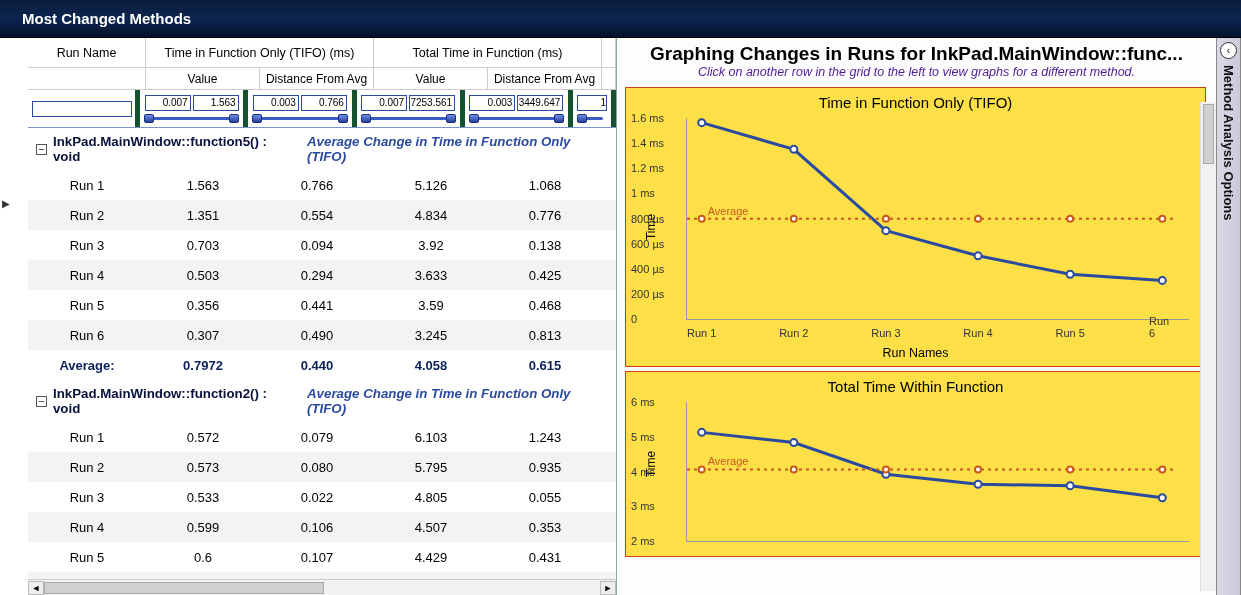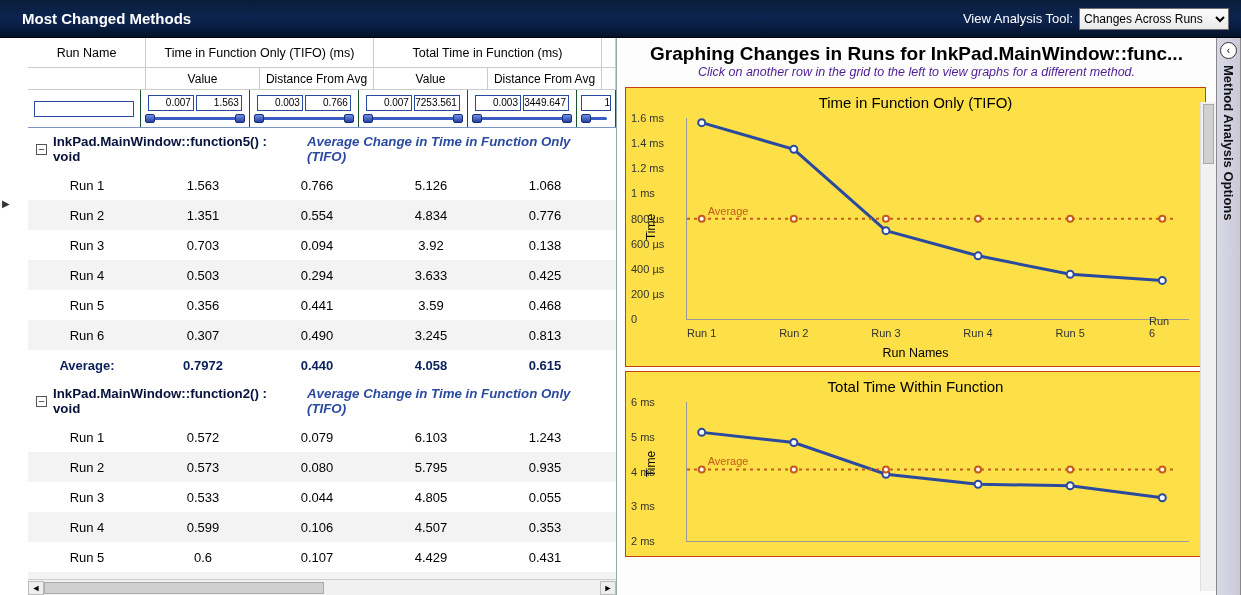--- a/index.html
+++ b/index.html
@@ -39,21 +39,21 @@
   .grid-hdr-1 > div { display:flex;align-items:center;justify-content:center; font-size:12.5px; border-right:1px solid #ccc;}
   .col-runname { width:118px; }
   .col-tifo { width:228px; }
   .col-ttf { width:228px; }
   .col-truncr { flex:1; }
   .grid-hdr-2 { display:flex; height:22px; border-bottom:1px solid #ccc;}
   .grid-hdr-2 > div { display:flex;align-items:center;justify-content:center; font-size:12px; border-right:1px solid #ccc;}
   .sub-value { width:114px;}
   .sub-dist { width:114px;}
   .grid-filter-row { display:flex; height:38px; border-bottom:1px solid #7a94c9;}
-  .grid-filter-row > div { border-right:1px solid #14532d; display:flex; flex-direction:column; align-items:center; justify-content:center; gap:2px; padding:2px;}
+  .grid-filter-row > div { border-right:5px solid #14532d; display:flex; flex-direction:column; align-items:center; justify-content:center; gap:2px; padding:2px;}
   .filter-pair { display:flex; gap:2px; }
   .filter-pair input {
     width:46px; height:16px; font-size:10px; text-align:right; padding-right:2px;
     border:1px solid #80a;
     border-color:#2a4aa0;
   }
   .range-slider {
     width: 100%; height:10px; position:relative;
   }
   .range-slider .track { position:absolute; left:6px; right:6px; top:4px; height:3px; background:#3b5bc5; border-radius:2px;}
@@ -98,26 +98,20 @@
   .avg-label { position:absolute; font-size:11px; color:#c65a1c;}
   .vscroll-r { position:absolute; right:0; top:64px; bottom:4px; width:16px; background:#f1f1f1; border-left:1px solid #ddd;}
   .vscroll-r .vthumb { position:absolute; top:2px; left:2px; right:2px; height:60px; background:#d0d0d0; border:1px solid #aaa;}
   .grid-scroll-region { flex:1; overflow:hidden;}
 </style>
 </head>
 <body>
 
 <div class="titlebar">
   <span>Most Changed Methods</span>
-  <span class="right">
-    <span>View Analysis Tool:</span>
-    <select>
-      <option>Changes Across Runs</option>
-    </select>
-  </span>
 </div>
 
 <div class="main">
 
   <div class="left-pane">
 
     <div class="grid-hdr-1">
       <div class="col-runname">Run Name</div>
       <div class="col-tifo">Time in Function Only (TIFO) (ms)</div>
       <div class="col-ttf">Total Time in Function (ms)</div>
@@ -261,21 +255,21 @@
         <div class="data-row alt">
           <div class="rn-cell">Run 2</div>
       <div class="v1">0.573</div>
       <div class="v2">0.080</div>
       <div class="v3">5.795</div>
       <div class="v4">0.935</div>
         </div>
         <div class="data-row">
           <div class="rn-cell">Run 3</div>
       <div class="v1">0.533</div>
-      <div class="v2">0.044</div>
+      <div class="v2">0.022</div>
       <div class="v3">4.805</div>
       <div class="v4">0.055</div>
         </div>
         <div class="data-row alt">
           <div class="rn-cell">Run 4</div>
       <div class="v1">0.599</div>
       <div class="v2">0.106</div>
       <div class="v3">4.507</div>
       <div class="v4">0.353</div>
         </div>

